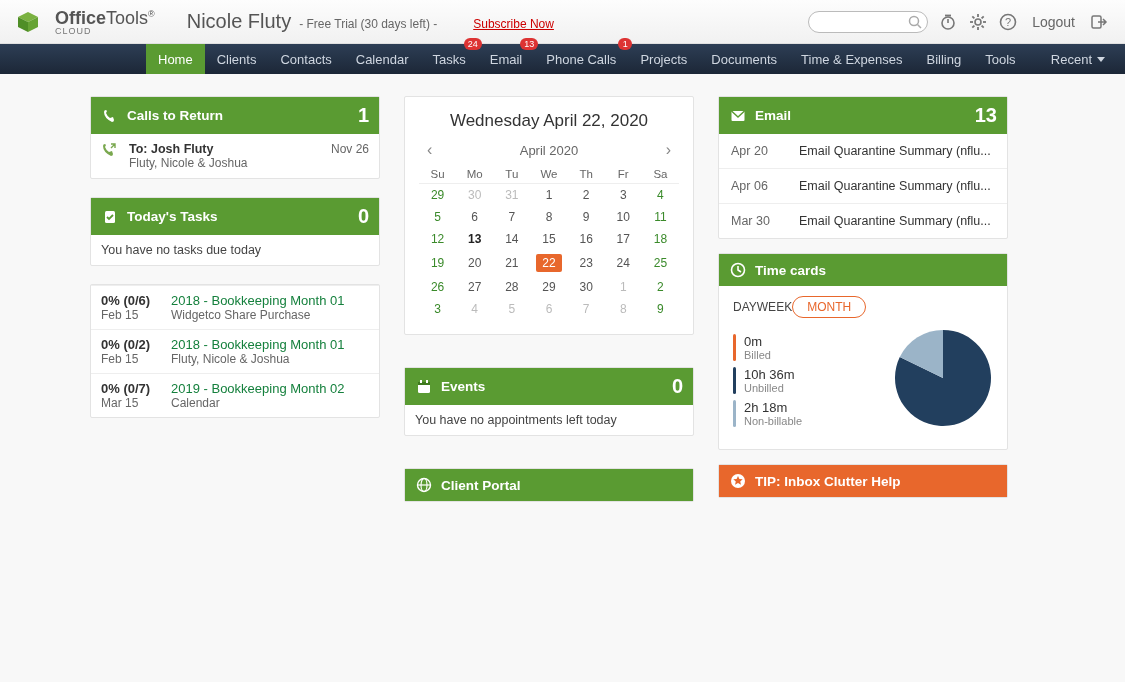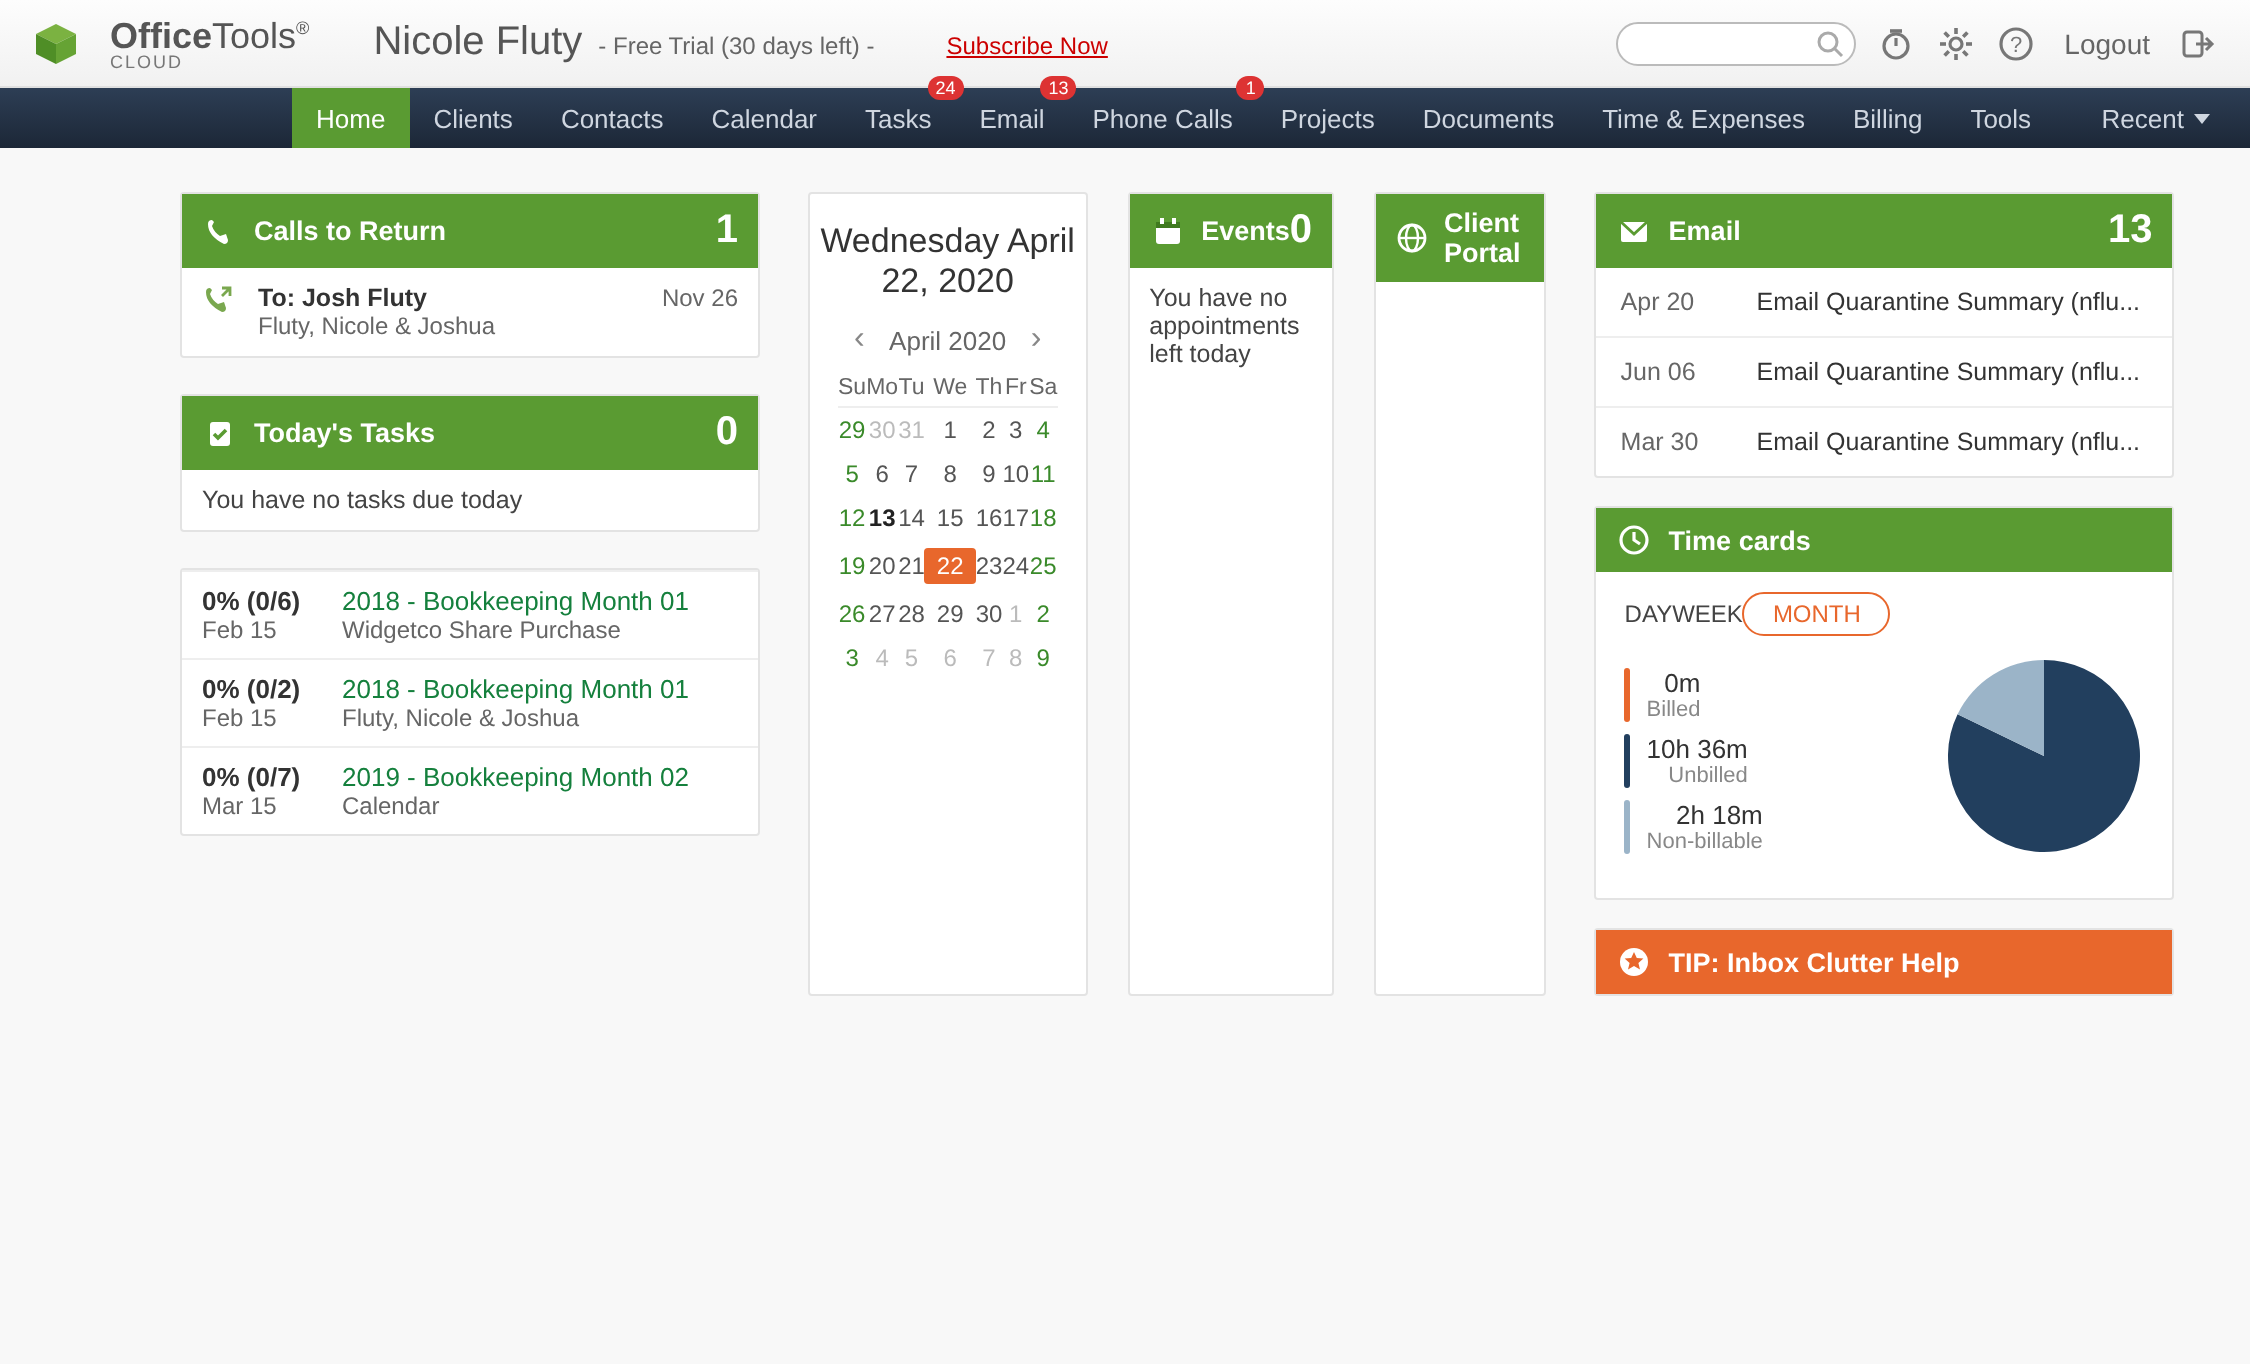--- a/index.html
+++ b/index.html
@@ -21,21 +21,21 @@
 .icon-btn { width:20px; height:20px; display:flex; align-items:center; justify-content:center; color:#777; cursor:pointer;}
 .logout { font-size:14px; color:#666; margin-left:4px; cursor:pointer;}
 .nav { background: linear-gradient(#2d3e55,#1c2737); height:30px; display:flex; align-items:stretch; padding: 0 8px 0 146px; color:#b9c2cf;}
 .nav-item { padding:0 12px; display:flex; align-items:center; font-size:13px; position:relative; cursor:pointer; color:#cfd6e0;}
 .nav-item.active { background:#5a9b32; color:#fff; }
 .nav-item .badge { position:absolute; top:-6px; right:-4px; background:#d33; color:#fff; font-size:9px; border-radius:8px; padding:1px 4px; line-height:10px; min-width:14px; text-align:center;}
 .nav-recent { margin-left:auto; }
 .nav-recent::after { content:""; display:inline-block; margin-left:5px; border-left:4px solid transparent; border-right:4px solid transparent; border-top:5px solid #cfd6e0;}
 .page { display:flex; gap:24px; padding: 22px 72px 40px 90px; }
 .col { flex:0 0 290px; display:flex; flex-direction:column; gap:18px; }
-.col-mid { flex:0 0 290px; display:flex; flex-direction:row; gap:20px; }
+.col-mid { flex:0 0 290px; display:flex; flex-direction:column; gap:32px; }
 .col-right { flex:0 0 290px; display:flex; flex-direction:column; gap:14px; }
 .panel { background:#fff; border:1px solid #e3e3e3; border-radius:2px; }
 .panel-header { background:#5a9b32; color:#fff; padding:7px 10px; display:flex; align-items:center; font-weight:600; font-size:13.5px;}
 .panel-header .ph-icon { width:18px; height:18px; margin-right:8px; display:flex; align-items:center; justify-content:center;}
 .panel-header .ph-count { margin-left:auto; font-size:20px; font-weight:700;}
 .panel-header.orange { background:#e8672c; }
 .panel-body { padding:8px 10px; font-size:12.5px; color:#444;}
 .panel-row { padding:8px 10px; border-top:1px solid #eee; display:flex; font-size:12.5px;}
 .panel-row:first-of-type { border-top:none; }
 .row-icon { width:22px; color:#7aa84f; margin-right:6px;}
@@ -64,21 +64,21 @@
 .cal-grid td.bold { font-weight:700; color:#222;}
 .cal-grid td.today span { background:#e8672c; color:#fff; border-radius:2px; padding:2px 6px; display:inline-block; min-width:20px;}
 .cal-grid tr.underline td { border-top:1px solid #eee; }
 .email-row { padding:10px 12px; border-top:1px solid #eee; display:flex; font-size:12.5px; gap:18px;}
 .email-row:first-of-type { border-top:none;}
 .email-date { color:#666; width:50px;}
 .email-subj { color:#333;}
 .tc-tabs { display:flex; justify-content:flex-start; padding:10px 14px 6px; align-items:center;}
 .tc-tab { font-size:12px; color:#444; cursor:pointer;}
 .tc-tab.active { color:#e8672c; border:1.5px solid #e8672c; border-radius:12px; padding:3px 14px;}
-.tc-body { display:flex; padding:4px 14px 16px; gap:10px;text-align:right;}
+.tc-body { display:flex; padding:4px 14px 16px; gap:10px;}
 .tc-legend { flex:1;}
 .tc-leg-item { display:flex; gap:8px; margin:6px 0;}
 .tc-leg-bar { width:3px; align-self:stretch; border-radius:2px;}
 .tc-leg-text .v { font-size:13px; color:#333;}
 .tc-leg-text .l { font-size:11px; color:#888;}
 .tc-pie { width:100px; height:100px; }
 .footer-links { display:flex; flex-direction:column; gap:8px; align-items:flex-start; padding-left:100px; margin-top:6px;}
 .footer-link { display:flex; align-items:center; gap:8px; font-size:12.5px; color:#555; cursor:pointer;}
 .footer-link .mini-icon { width:16px; height:16px; display:flex; align-items:center; justify-content:center;}
 svg { display:block; }
@@ -380,21 +380,21 @@
           </span>
         <span>Email</span>
         <span class="ph-count">13</span>
       </div>
       <div id="email-rows">
           <div class="email-row">
             <span class="email-date">Apr 20</span>
             <span class="email-subj">Email Quarantine Summary (nflu...</span>
           </div>
           <div class="email-row">
-            <span class="email-date">Jun 06</span>
+            <span class="email-date">Apr 06</span>
             <span class="email-subj">Email Quarantine Summary (nflu...</span>
           </div>
           <div class="email-row">
             <span class="email-date">Mar 30</span>
             <span class="email-subj">Email Quarantine Summary (nflu...</span>
           </div>
         </div>
     </div>
 
     <div class="panel">

